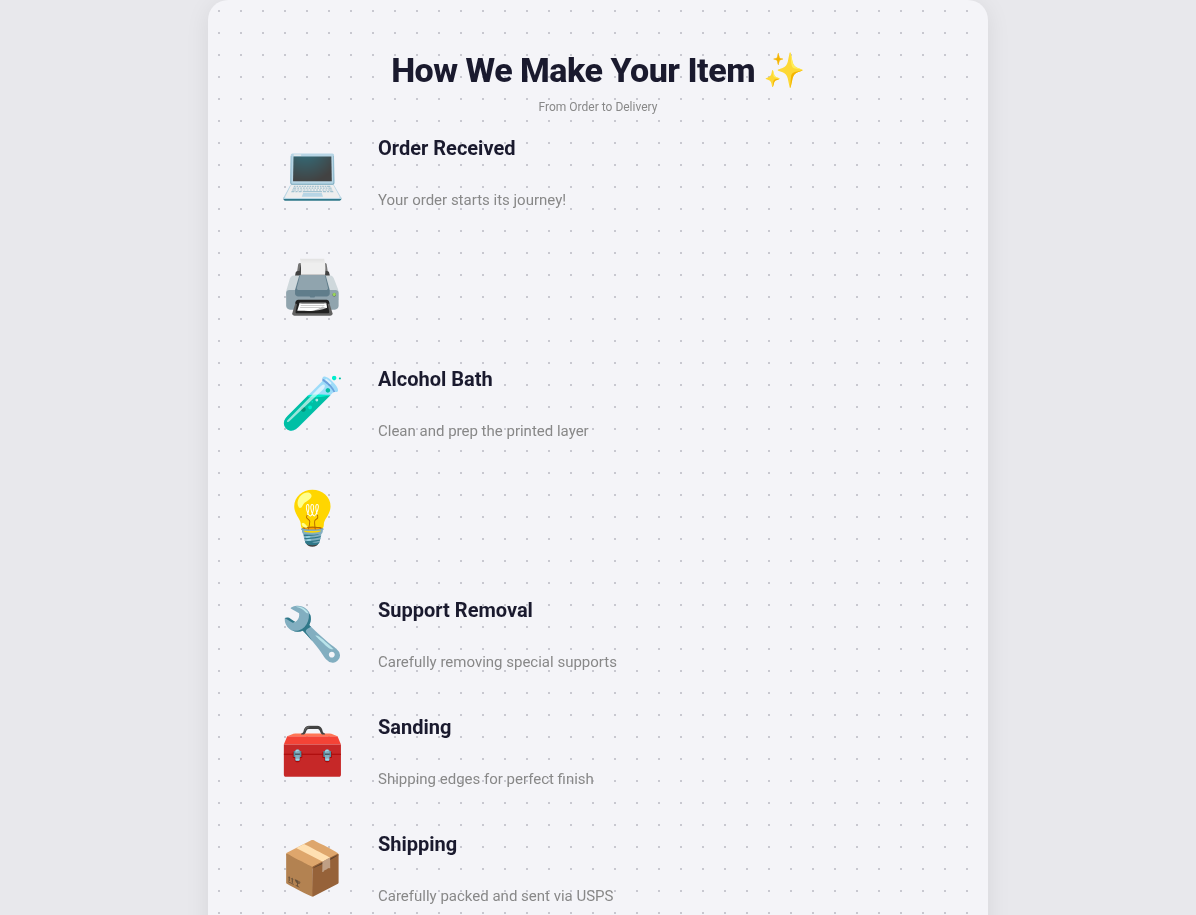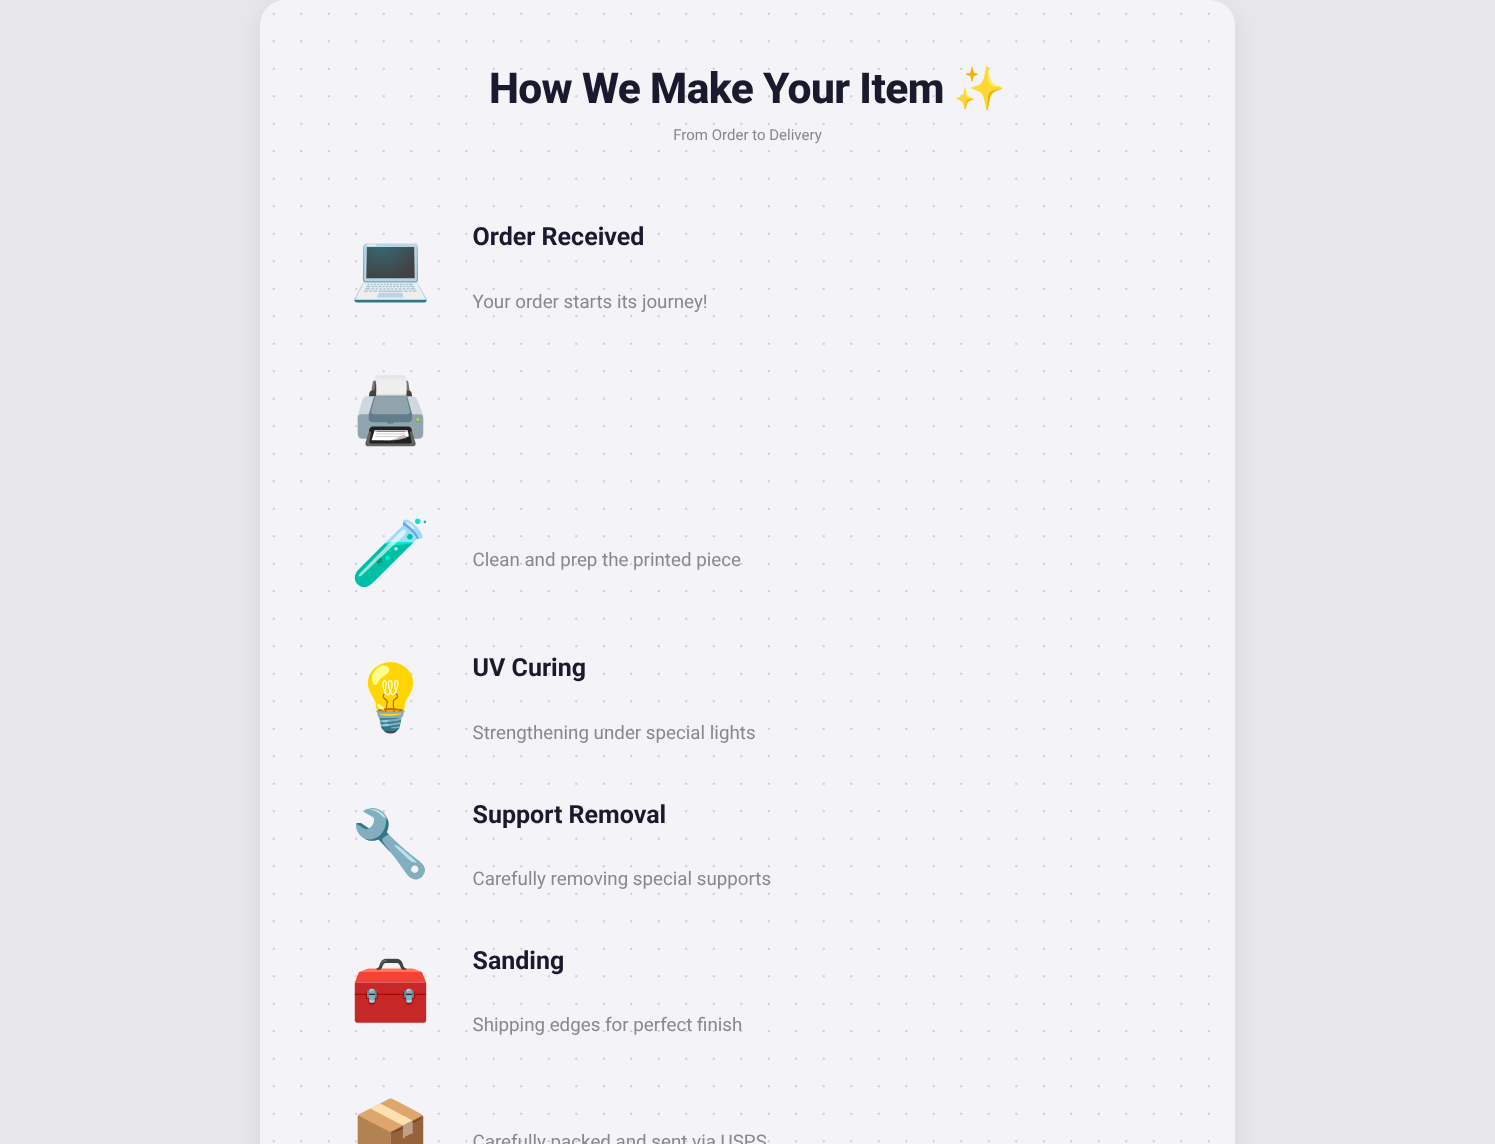--- a/index.html
+++ b/index.html
@@ -23,21 +23,20 @@
       padding: 50px 60px 50px 60px;
       width: 780px;
       min-height: 880px;
       background-image: radial-gradient(circle, #c8c8d0 1px, transparent 1px);
       background-size: 22px 22px;
       box-shadow: 0 4px 24px rgba(0,0,0,0.08);
     }
 
     .header {
       text-align: center;
-      margin-bottom: 40px;
     }
 
     .main-title {
       font-size: 34px;
       font-weight: 800;
       color: #1a1a2e;
       margin-bottom: 10px;
       letter-spacing: -0.5px;
     }
 
@@ -109,44 +108,42 @@
           <div class="step-title">Order Received</div>
           <div class="step-desc">Your order starts its journey!</div>
         </div>
       </div>
       <div class="step-item">
         <div class="step-icon">🖨️</div>
       </div>
       <div class="step-item">
         <div class="step-icon">🧪</div>
         <div class="step-content">
-          <div class="step-desc">Clean and prep the printed piece</div>
+          <div class="step-title">Alcohol Bath</div>
+          <div class="step-desc">Clean and prep the printed layer</div>
         </div>
       </div>
       <div class="step-item">
         <div class="step-icon">💡</div>
-        <div class="step-content">
-          <div class="step-title">UV Curing</div>
-          <div class="step-desc">Strengthening under special lights</div>
-        </div>
       </div>
       <div class="step-item">
         <div class="step-icon">🔧</div>
         <div class="step-content">
           <div class="step-title">Support Removal</div>
           <div class="step-desc">Carefully removing special supports</div>
         </div>
       </div>
       <div class="step-item">
         <div class="step-icon">🧰</div>
         <div class="step-content">
           <div class="step-title">Sanding</div>
           <div class="step-desc">Shipping edges for perfect finish</div>
         </div>
       </div>
       <div class="step-item">
         <div class="step-icon">📦</div>
         <div class="step-content">
+          <div class="step-title">Shipping</div>
           <div class="step-desc">Carefully packed and sent via USPS</div>
         </div>
       </div>
     </div>
 </div>
 
 </body></html>

